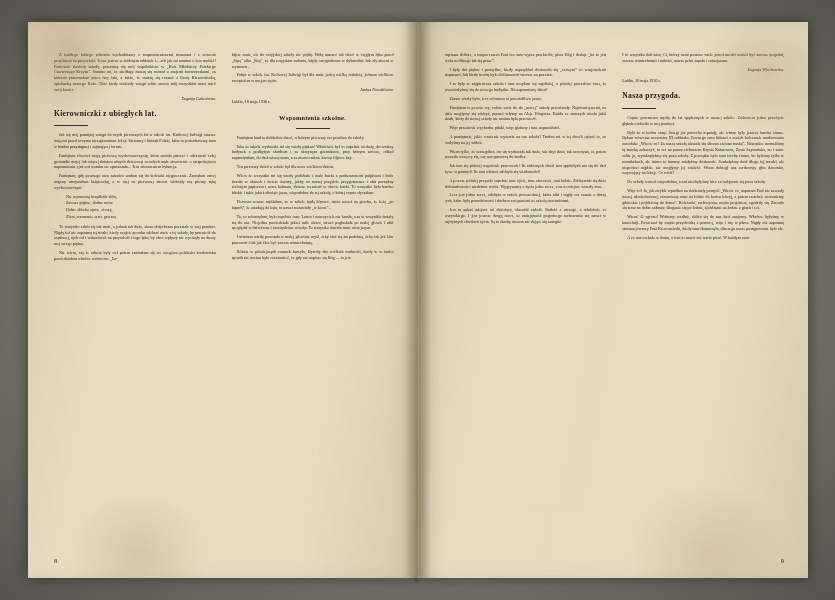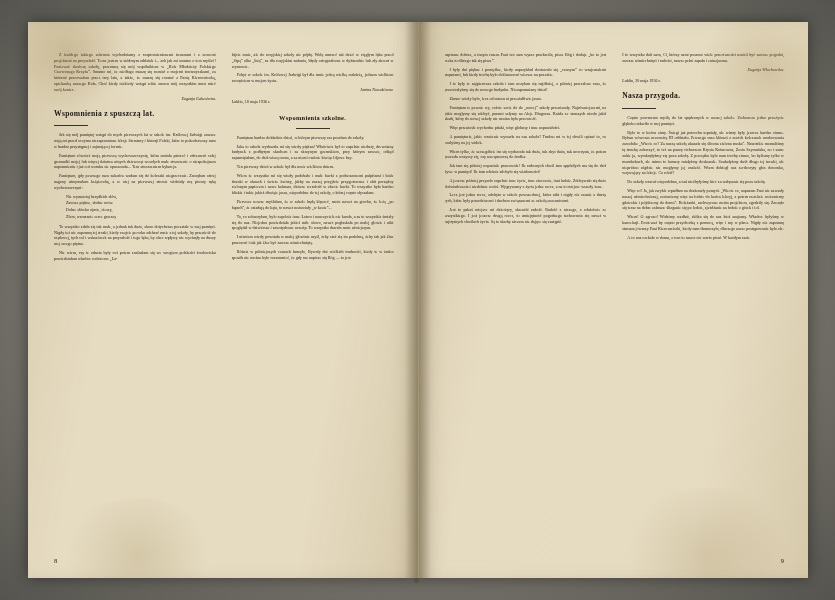--- a/index.html
+++ b/index.html
@@ -131,21 +131,21 @@
 <div class="scan">
 
   <div class="spread">
 
     <div class="page left">
       <div class="cols">
 
         <div class="col">
           <p>Z każdego takiego zebrania wychodziamy z rozpromienionemi twarzami i z nowemi projektami na przyszłość. Teraz jestem w siódmym oddziale i... ach jak mi smutno o tem myśleć! Poniewaź skończę szkołę, przestanę się mój wspólnikiem w „Kole Młodzieży Polskiego Czerwonego Krzyża”. Smutno mi, że niedługo muszę się rozstać z mojemi towarzyszkami, za którami pracowałam przez trzy lata, a także, że muszę się rozstać z Panią Kierowniczką, opiekunką naszego Koła. Choć kiedy niekiedy wstąpi sobie znowu mój wszystkim musi mieć swój koniec.</p>
           <p class="sig">Eugenja Galusówna.</p>
-          <h2 class="heading">Wspomnienia z spuszczą  lat.</h2>
+          <h2 class="heading">Kierowniczki z ubiegłych  lat.</h2>
           <div class="rule"></div>
           <p>Jak się mój pamiętaj wstąpi do mych pierwszych lat w szkole im. Królowej Jadwigi zawsze stają mi przed oczyma niezapomniane lekcje literatury i historji Polski, które to pokochawszy nam w bardzo przystępnej i zajmującej formie.</p>
           <p>Pamiętam również moją pierwszą wychowawczynię, która umiała patrzeć i odczuwać całej gromadki mojej lub więcej dziatwa ufnych dziewcząt wesołych małe stworzenie o niespokojnem napomnieniu i już coś wzruku sie opuszczała... Tem stwo­rzeniem byłam ja.</p>
           <p>Pamiętam, gdy pewnego razu zakońca wadam się do kolczaki niegrzecznie. Zaczęłam ostrej nagony utrzymałam książeczkę, a w niej na pierwszej stronie widniały mą piosny rękę wychowawczyni:</p>
           <p class="verse">Nie wymawiaj brzydkich słów,</p>
           <p class="verse">Zawsze piękne, słodne mów.</p>
           <p class="verse">Dobre słówko ojmie, cieszy,</p>
           <p class="verse">Złem, wzrusznie serce grzeszy</p>
           <div style="height:3px"></div>
           <p>To wszystko zdało się tak małe, a jednak tak dużo, skoro dotychczas poezstałe w mej pamięci. Nigdy też nie zapomnę tej troski, kiedy czujcie po roku odebrać mnie z tej szkoły, by przenieść do rządowej, tych cal i wskazówek na przyszłość i tego lęku, by obec wpływy nie wycinęły na duszy mej swego piętna.</p>

